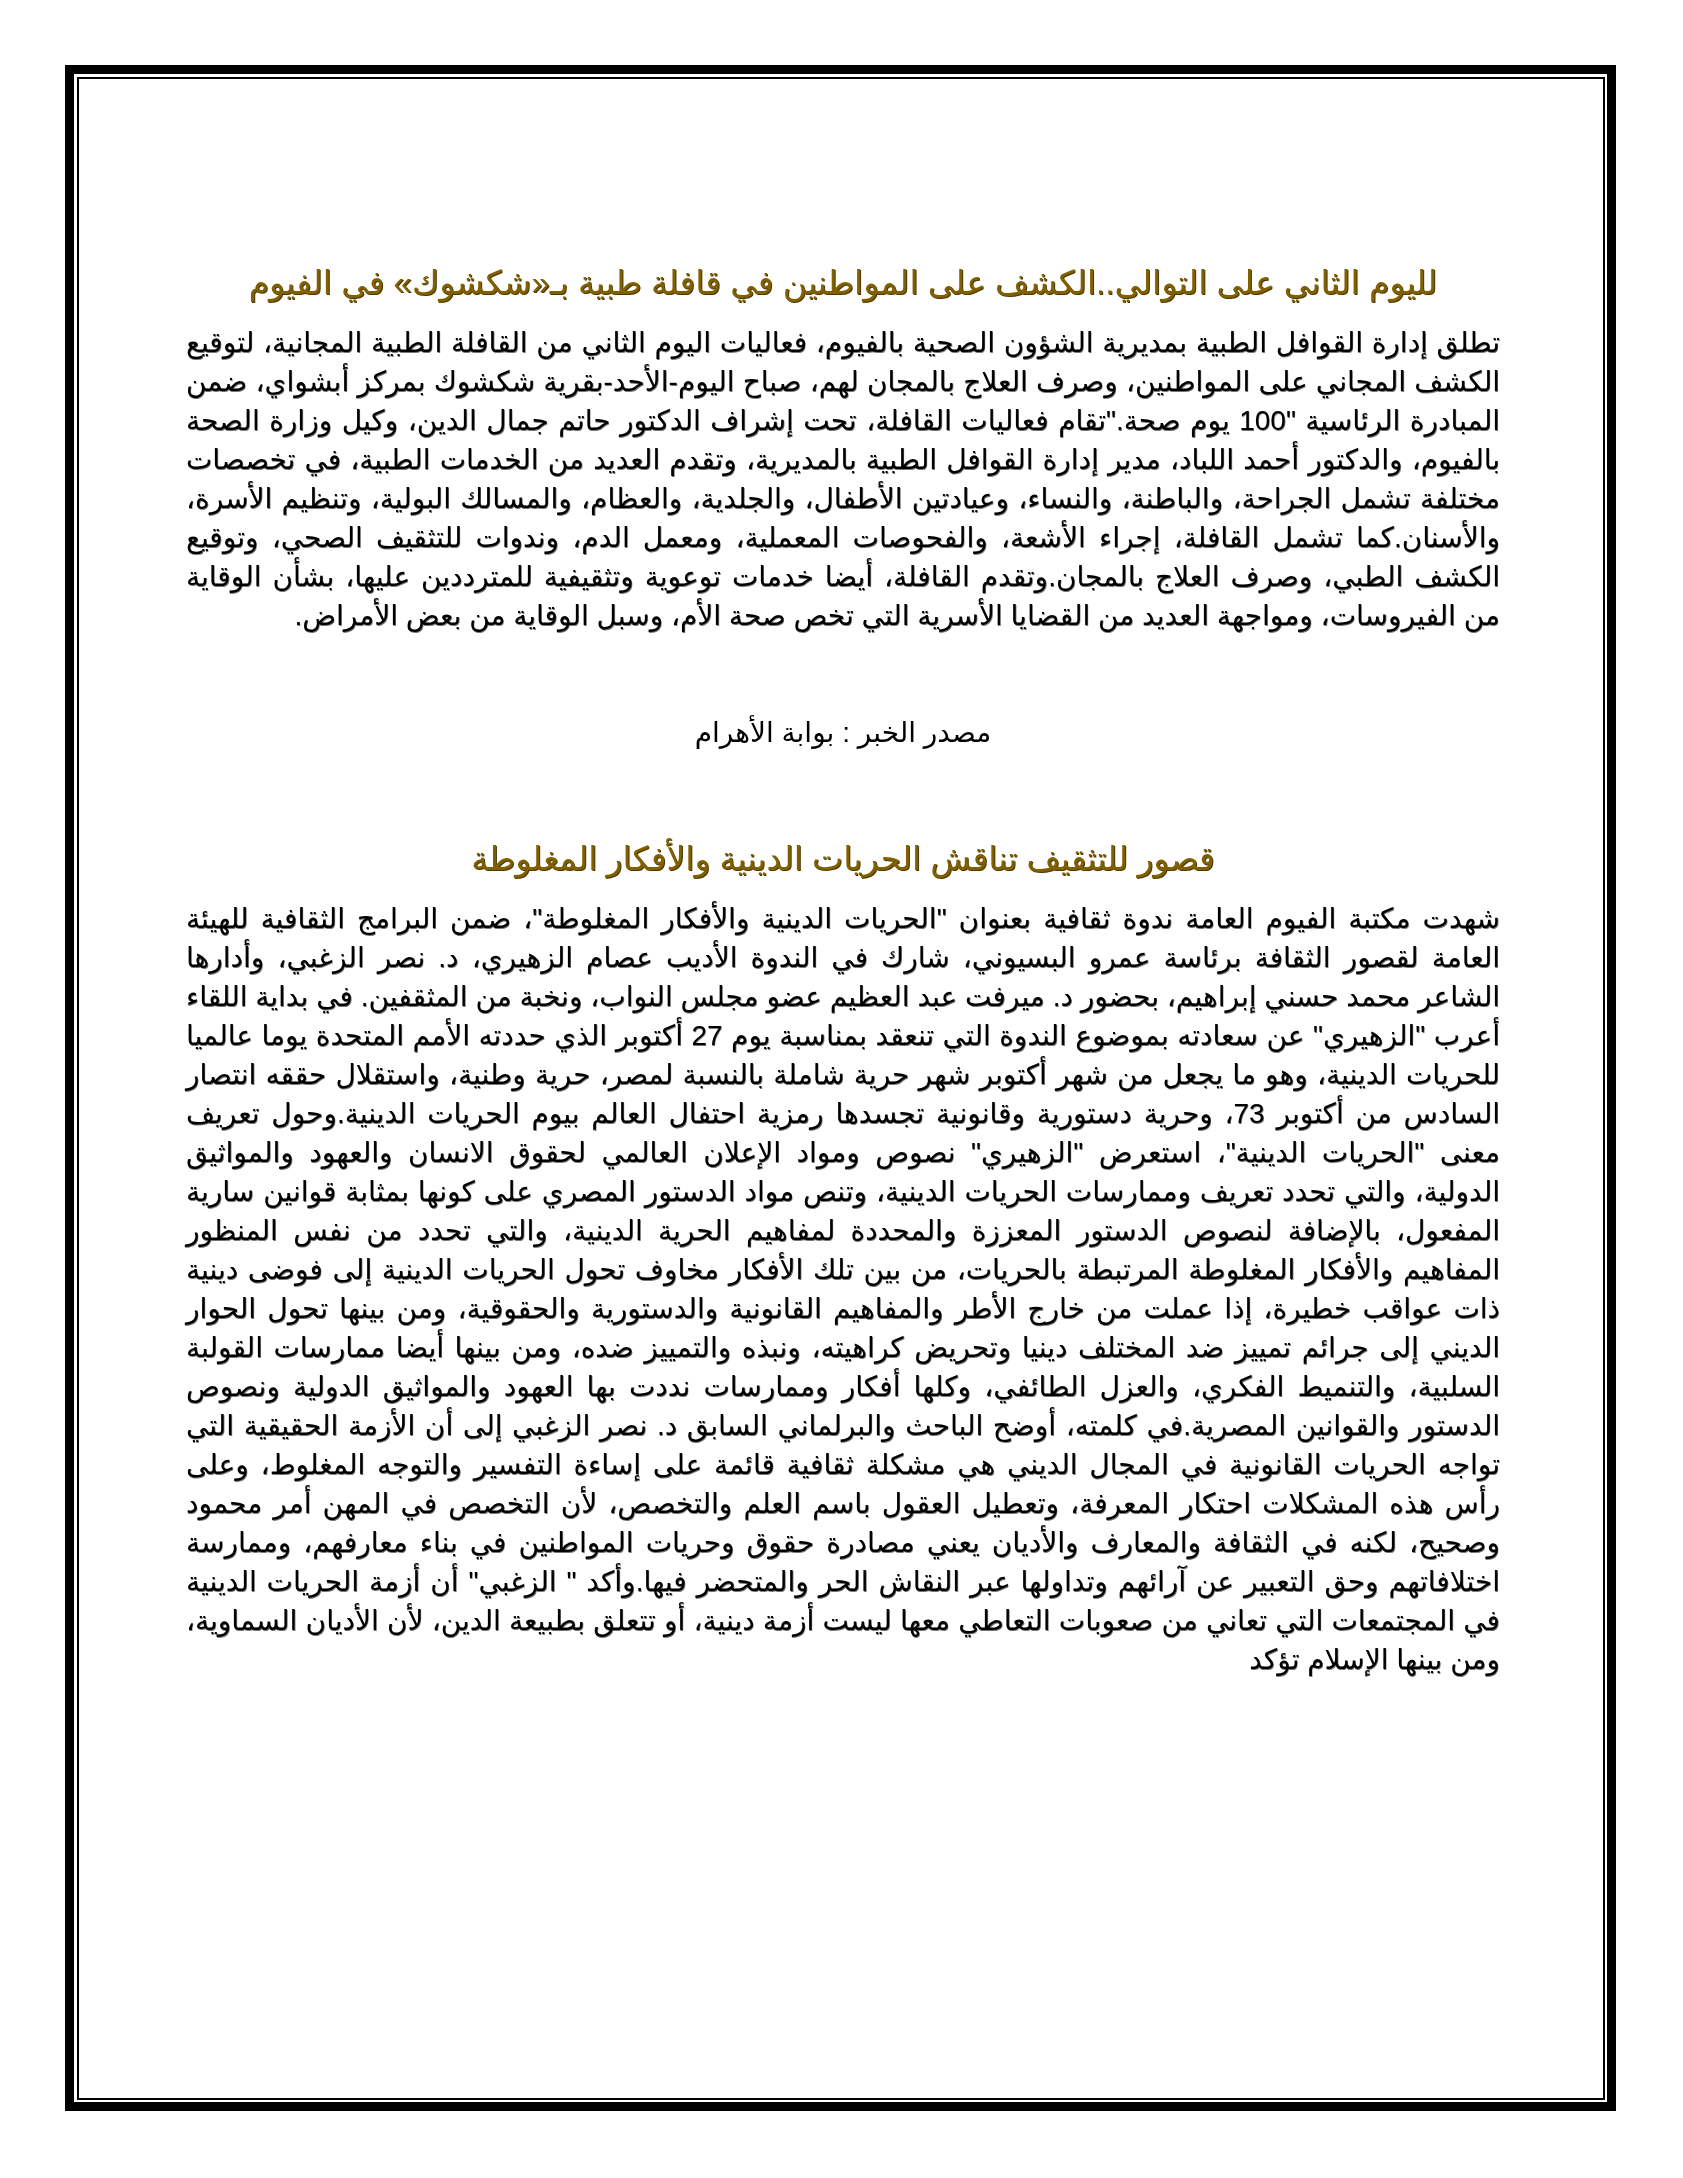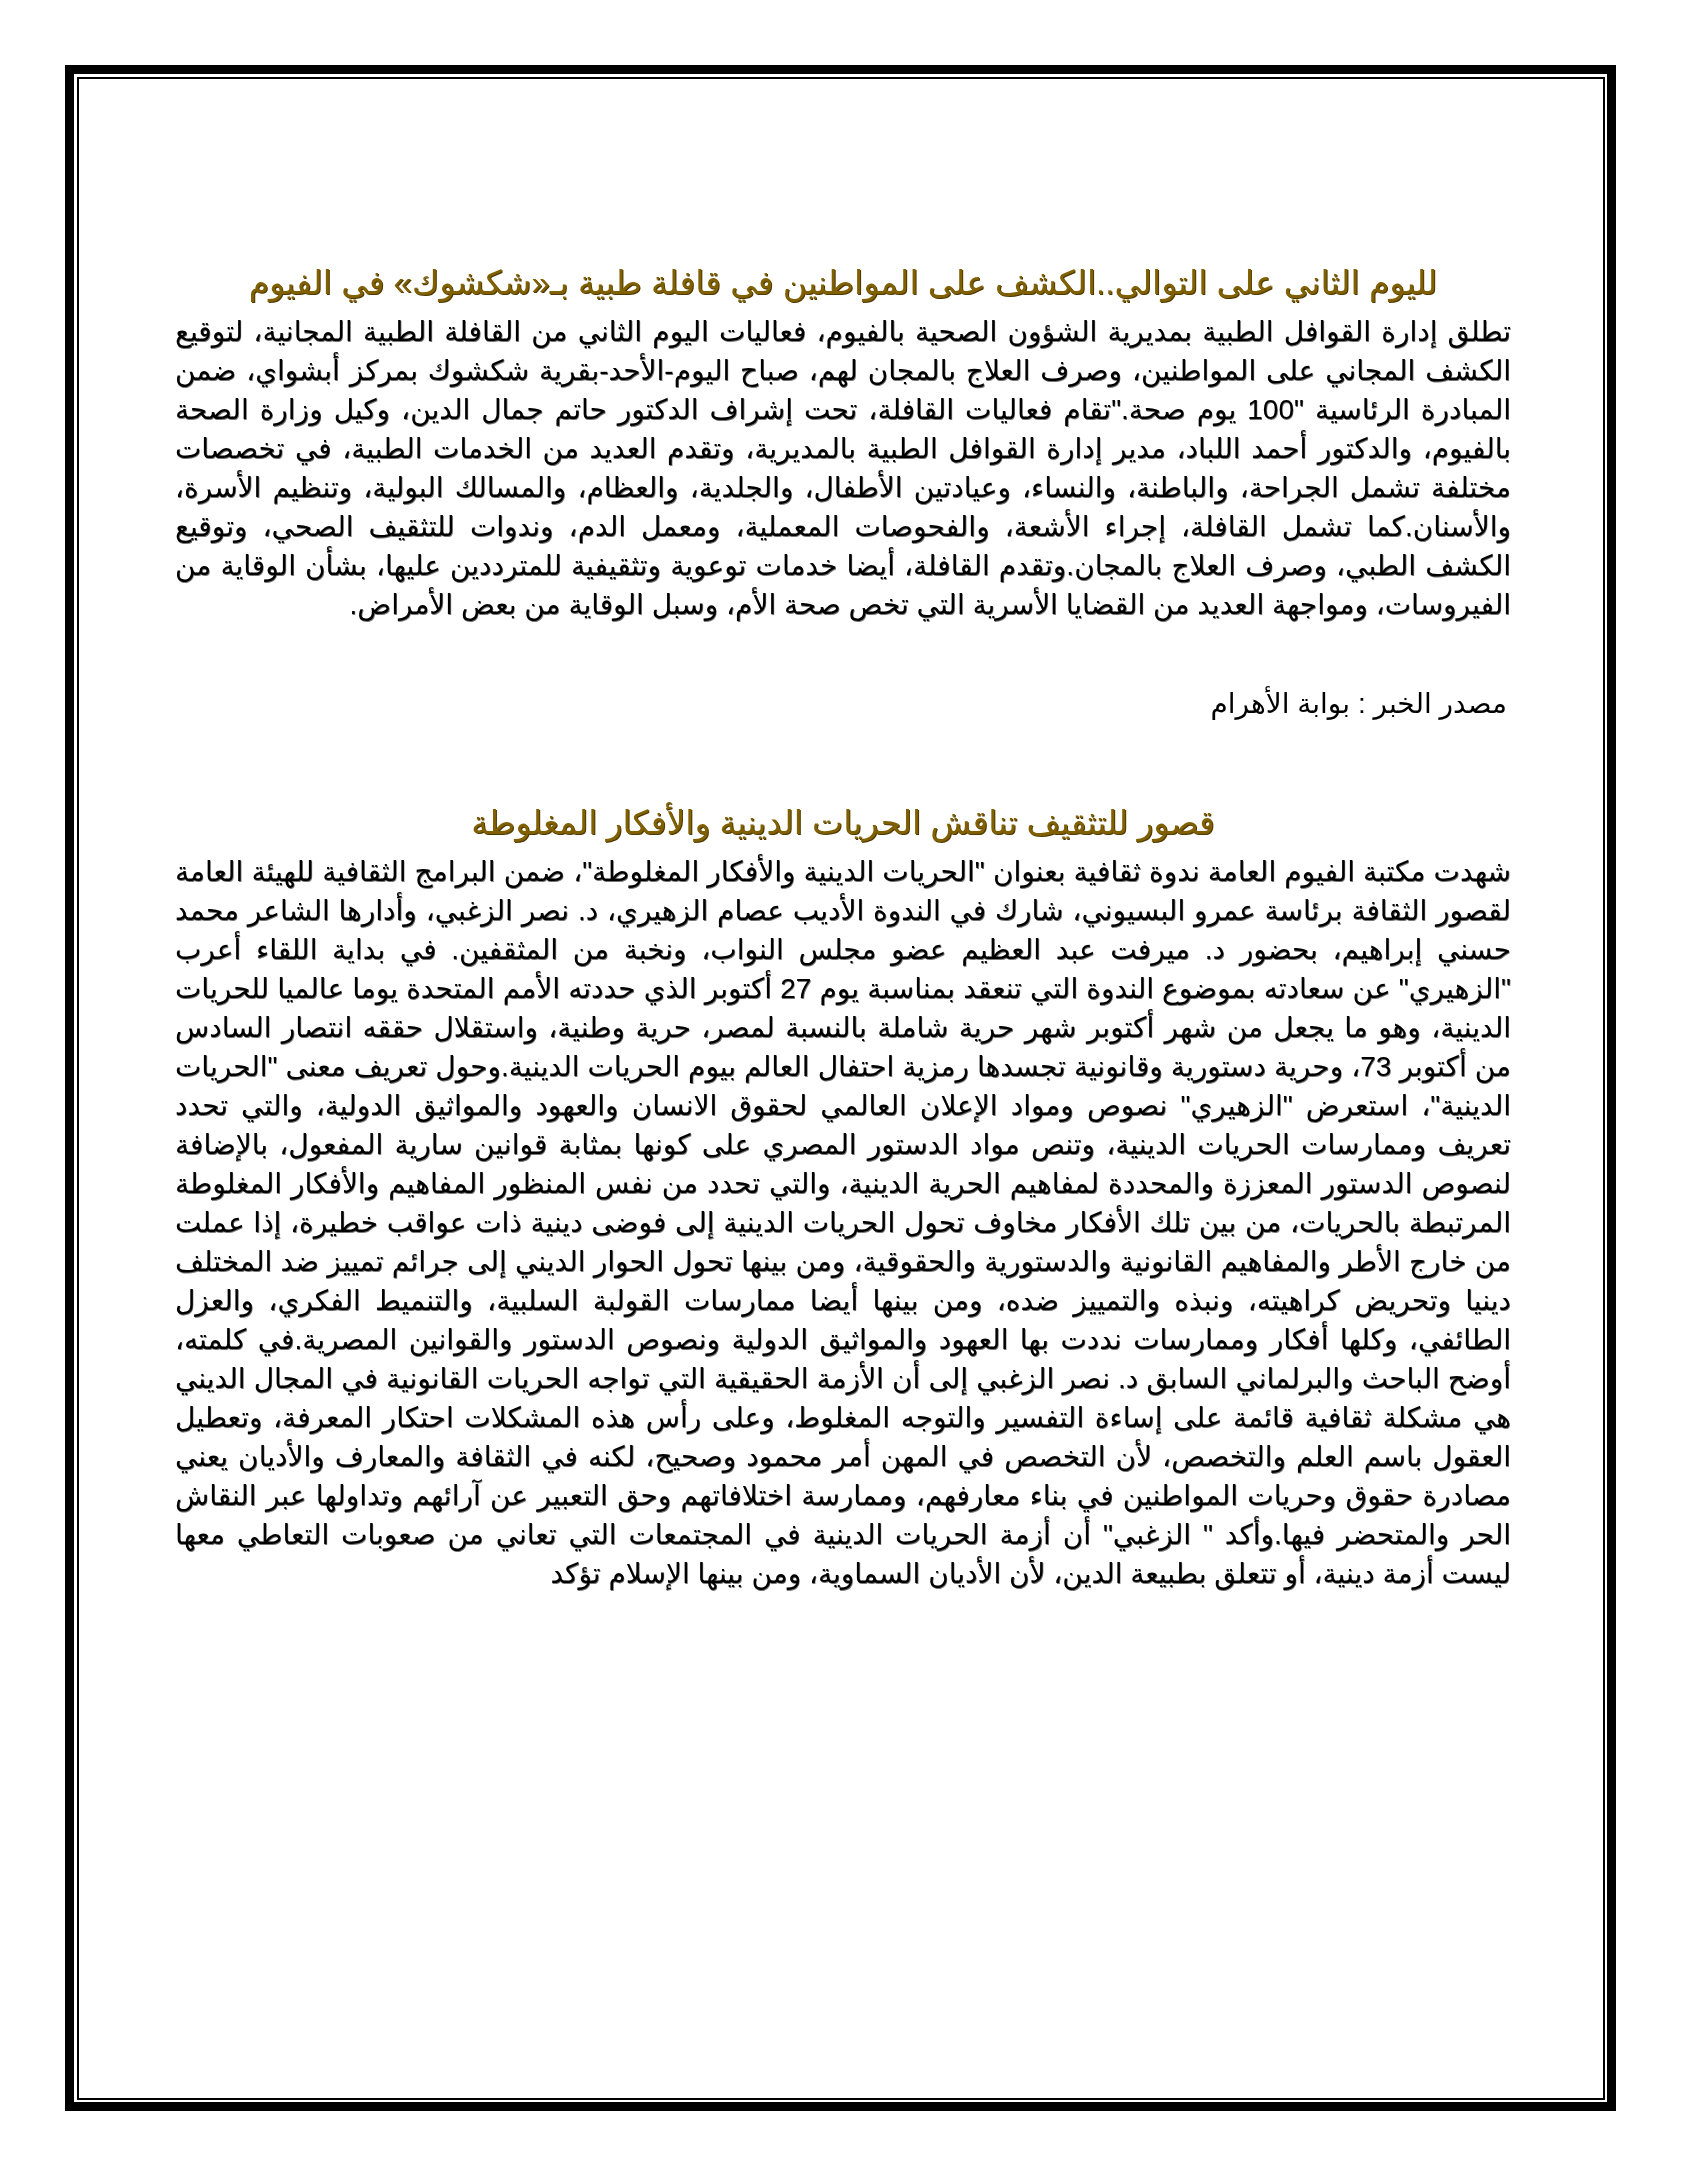--- a/index.html
+++ b/index.html
@@ -48,28 +48,28 @@
       font-size: 33px;
       line-height: 48px;
       margin: 0;
       text-shadow: 1px 1px 0 #4d3900;
     }
     .body-text {
       font-size: 28px;
       line-height: 39px;
       text-align: justify;
       text-align-last: right;
-      margin: 5px;
+      margin: 16px;
       text-shadow: 0.6px 0.6px 0 #777;
     }
     .meta-line {
       font-size: 28px;
       line-height: 40px;
-      margin: 9px;
-      text-align: right;
+      margin: 16px;
+      text-align: center;
     }
     .meta-line .num {
       font-size: 31px;
     }
     .gap-after-body { height: 46px; }
     .gap-between-meta { height: 46px; }
     .gap-before-headline2 { height: 20px; }
     .headline-2 {
       margin-top: 0;
     }

